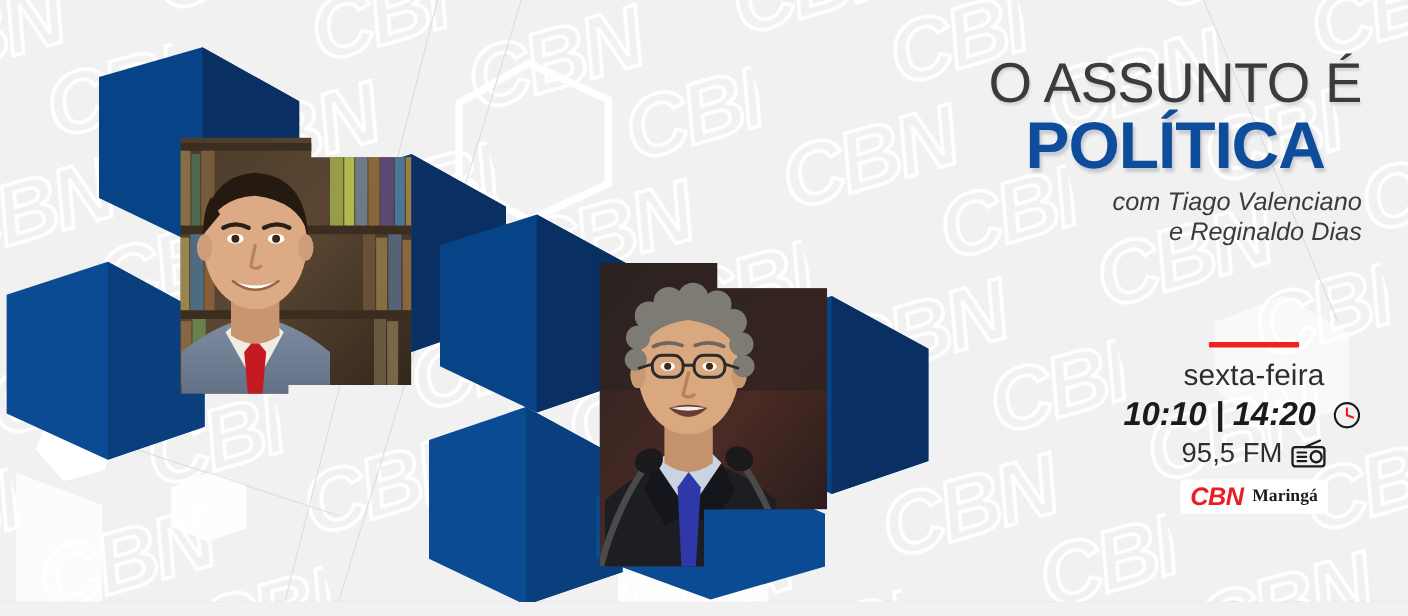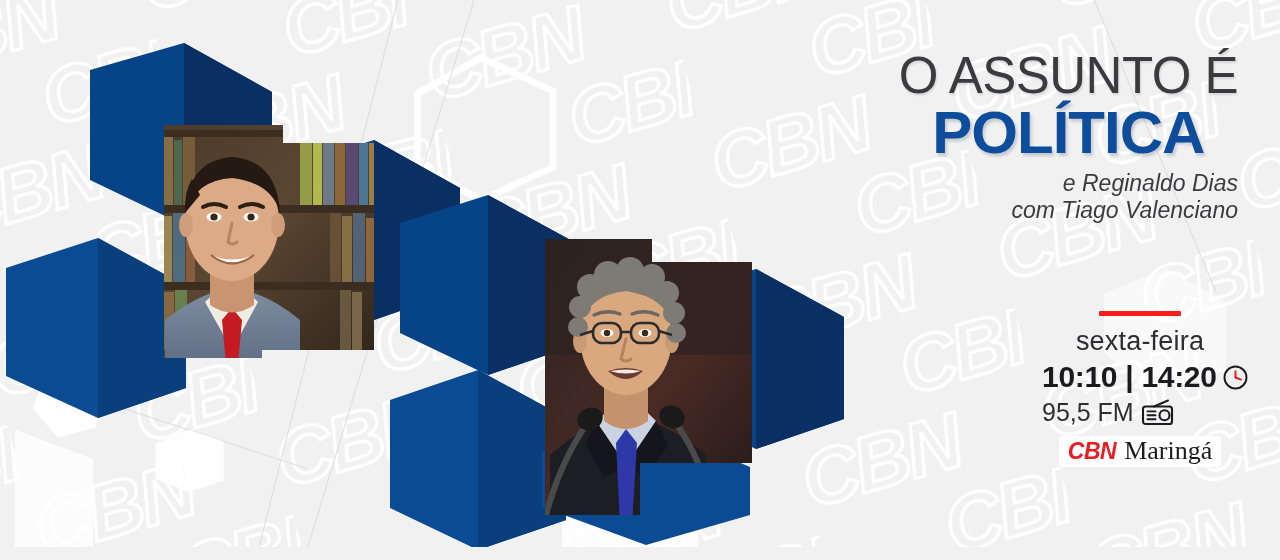--- a/index.html
+++ b/index.html
@@ -54,45 +54,46 @@
   }
   .red-rule{
     width:82px;height:5px;background:#f5201e;margin:0 auto 9px auto;
     border-radius:1px;
   }
   .day{
     font-size:27px;line-height:32px;color:#2e2e30;font-weight:300;
     letter-spacing:.2px;
   }
   .times{
-    display:flex;align-items:center;justify-content:space-between;gap:5px;
+    display:flex;align-items:center;justify-content:flex-end;gap:15px;
     margin-top:3px;
+    font-style:italic;
   }
   .times-text{
     font-size:30px;line-height:34px;font-weight:bold;color:#1b1b1d;
     letter-spacing:-.3px;white-space:nowrap;
   }
   .freq{
-    display:flex;align-items:center;justify-content:flex-start;gap:7px;
+    display:flex;align-items:center;justify-content:center;gap:7px;
     margin-top:4px;
   }
   .freq-text{
     font-size:25px;line-height:29px;font-weight:300;color:#2e2e30;
     white-space:nowrap;
   }
   .station{
     margin-top:9px;display:inline-flex;align-items:center;gap:8px;
     background:#ffffff;padding:2px 9px 3px 9px;border-radius:4px;
   }
   .station-cbn{
     font-size:23px;font-weight:bold;font-style:italic;color:#ec1c24;
     letter-spacing:-.5px;line-height:26px;
   }
   .station-city{
-    font-family:"Liberation Serif", serif;font-size:26px;font-weight:normal;
+    font-family:"Liberation Serif", serif;font-size:16px;font-weight:bold;
     color:#1b1b1d;line-height:26px;
   }
   .icon{display:inline-block;line-height:0;}
 </style>
 </head>
 <body>
 
 <div class="banner">
 
   <div class="bg-watermark">
@@ -321,22 +322,22 @@
           <ellipse cx="282" cy="202" rx="13" ry="11" fill="#1a1a1a" transform="rotate(25 282 202)"></ellipse>
         </g>
       </g>
     </svg>
   </div>
 
   <div class="titles">
     <div class="title-line1">O ASSUNTO É</div>
     <div class="title-line2">POLÍTICA</div>
     <div class="subtitle">
+      <div>com Tiago Valenciano</div>
       <div>e Reginaldo Dias</div>
-      <div>com Tiago Valenciano</div>
     </div>
   </div>
 
   <div class="schedule">
     <div class="red-rule"></div>
 
     <div class="day">sexta-feira</div>
 
     <div class="times">
       <span class="times-text">10:10 | 14:20</span>

